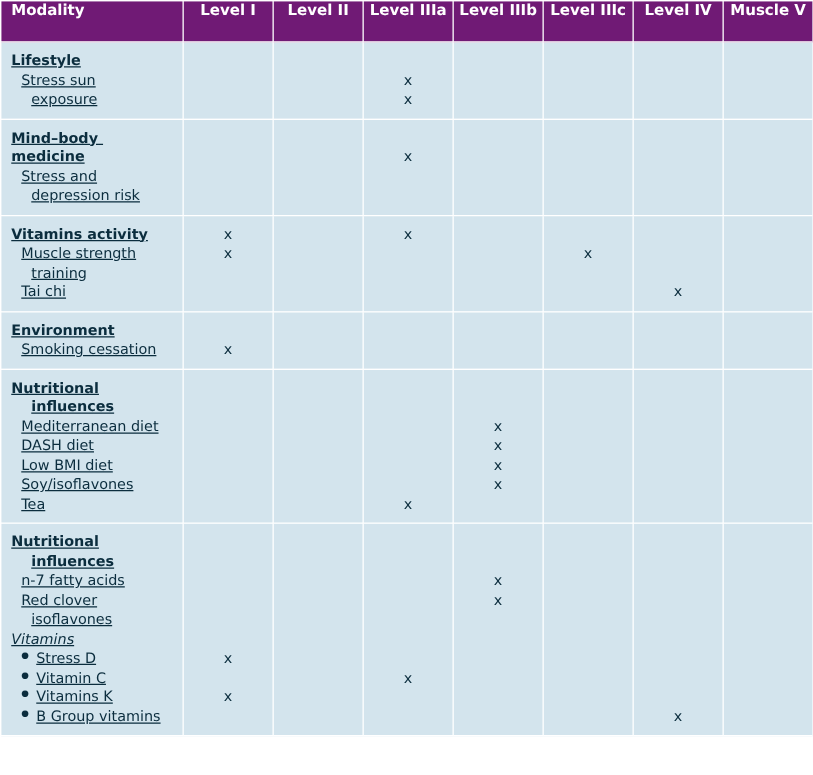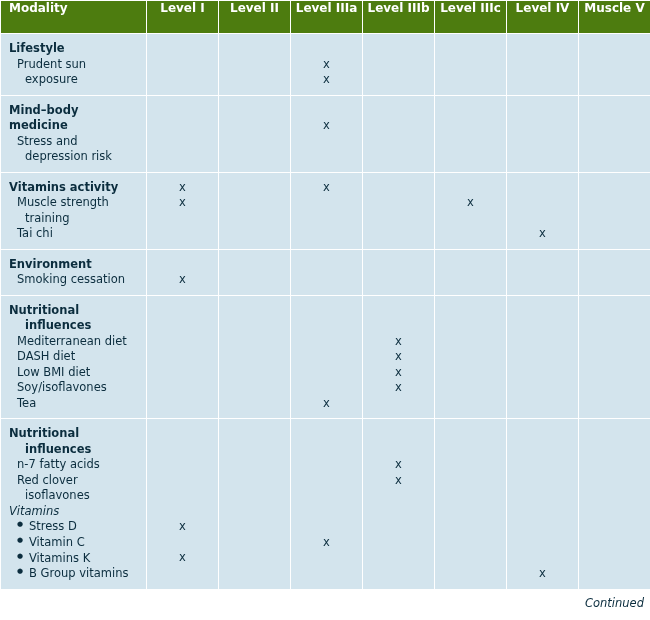--- a/index.html
+++ b/index.html
@@ -25,21 +25,21 @@
     width: 650px;
     table-layout: fixed;
   }
   table.evidence-table th,
   table.evidence-table td {
     border: 1px solid #ffffff;
     vertical-align: top;
     padding: 0;
   }
   thead th {
-    background: #4d7c0f;
+    background: #701a75;
     color: #ffffff;
     font-weight: bold;
     font-size: 12px;
     text-align: center;
     height: 32px;
     padding: 0 4px;
     border: 1px solid #ffffff;
   }
   thead th.modality-head {
     text-align: left;
@@ -57,20 +57,21 @@
   tbody td.mark-cell {
     text-align: center;
     padding: 7px 0 7px 0;
     line-height: 15.5px;
   }
   .grp-title {
     font-weight: bold;
   }
   .item {
     white-space: pre-wrap;
+    text-decoration: underline;
   }
   .item.indent {
     padding-left: 8px;
   }
   .item.indent2 {
     padding-left: 16px;
   }
   .item.italic {
     font-style: italic;
   }
@@ -127,21 +128,21 @@
         <th>Level IIIb</th>
         <th>Level IIIc</th>
         <th>Level IV</th>
         <th>Muscle V</th>
       </tr>
     </thead>
     <tbody id="table-body">
         <tr>
           <td class="modality-cell">
             <div class="item grp-title">Lifestyle</div>
-            <div class="item indent">Prudent sun</div>
+            <div class="item indent">Stress sun</div>
             <div class="item indent2">exposure</div>
           </td>
           <td class="mark-cell">
             <span class="mark empty">&nbsp;</span>
             <span class="mark empty">&nbsp;</span>
             <span class="mark empty">&nbsp;</span>
           </td>
           <td class="mark-cell">
             <span class="mark empty">&nbsp;</span>
             <span class="mark empty">&nbsp;</span>
@@ -466,14 +467,13 @@
             <span class="mark empty">&nbsp;</span>
             <span class="mark empty">&nbsp;</span>
             <span class="mark empty">&nbsp;</span>
             <span class="mark empty">&nbsp;</span>
             <span class="mark empty">&nbsp;</span>
             <span class="mark empty">&nbsp;</span>
           </td>
         </tr>
       </tbody>
   </table>
-  <div class="continued">Continued</div>
 </div>
 
 </body></html>

